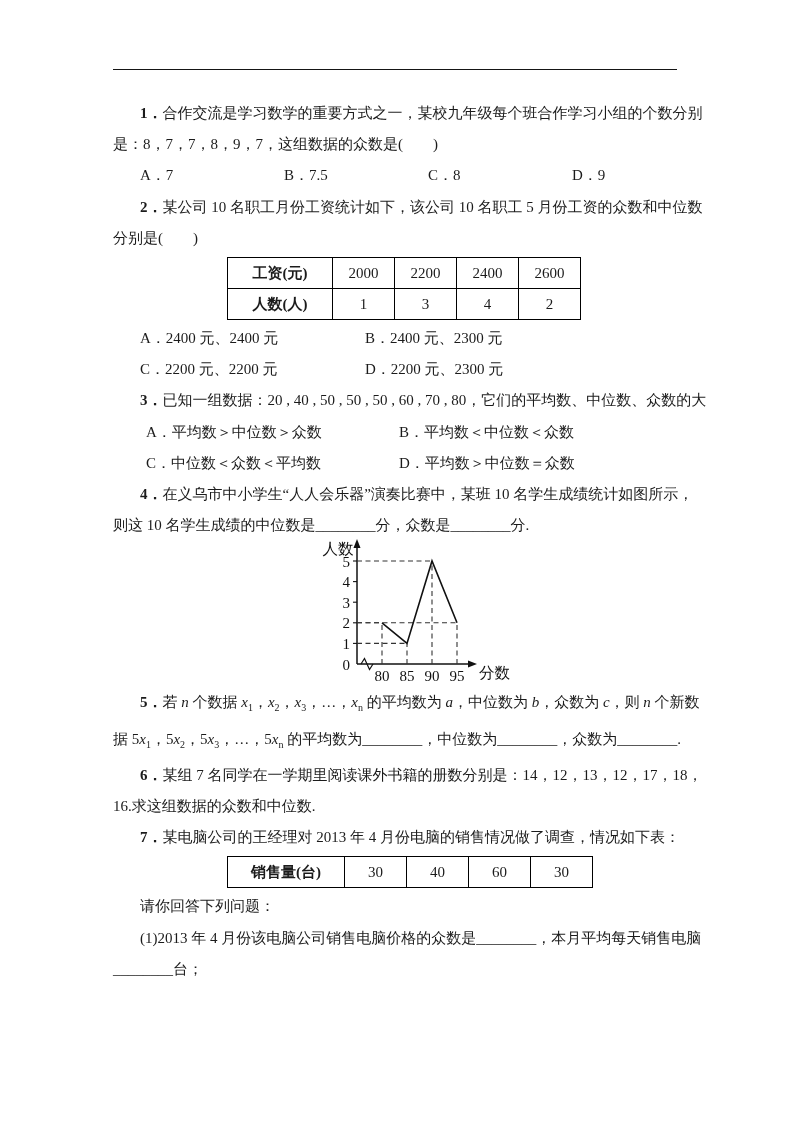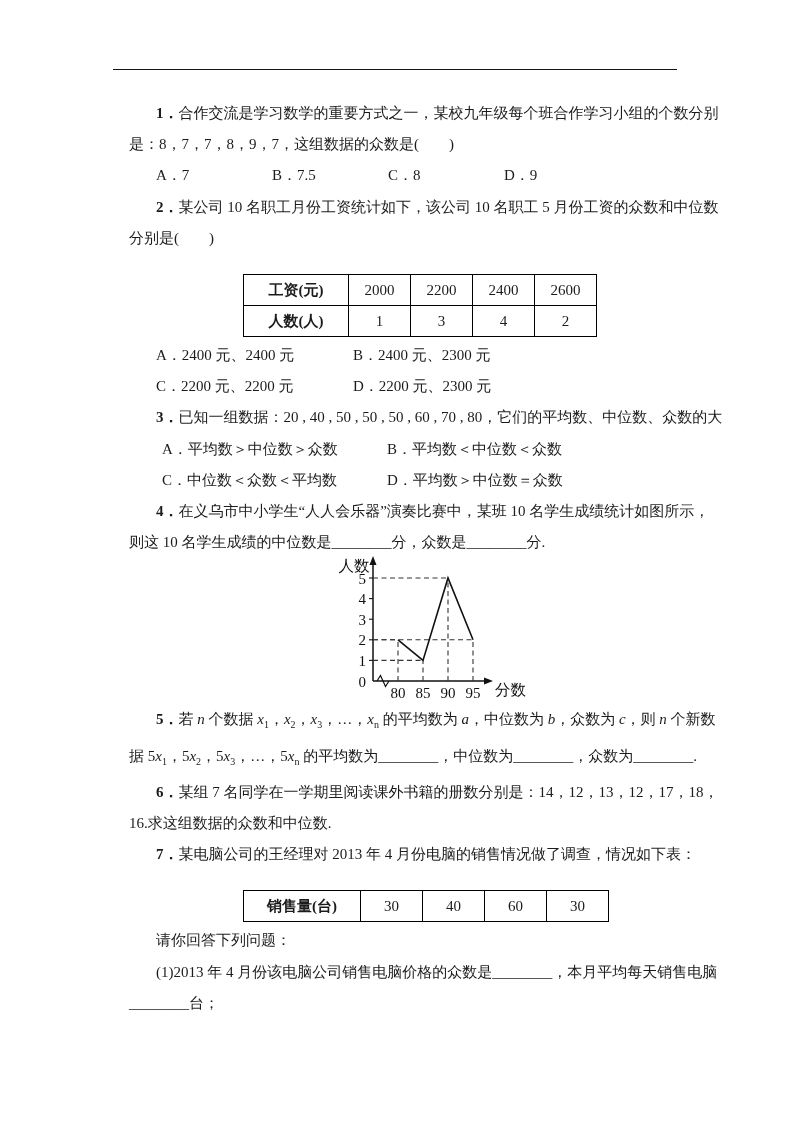--- a/index.html
+++ b/index.html
@@ -9,29 +9,29 @@
     background:#ffffff;
     color:#1b1b1b;
     font-family:"Liberation Serif","DejaVu Serif",serif;
     font-size:15px;
     overflow:hidden;
   }
   .top-rule{
     position:absolute;left:113px;top:69px;width:564px;height:0;
     border-top:1.7px solid #151515;
   }
-  .doc{position:absolute;left:129px;top:98px;width:566px;}
+  .doc{position:absolute;left:113px;top:98px;width:566px;}
   p.line{margin:0;line-height:31.2px;white-space:nowrap;}
   p.ind{text-indent:27px;}
-  .optrow{display:flex;line-height:31.2px;padding-left:27px;white-space:nowrap;}
+  .optrow{display:flex;line-height:31.2px;padding-left:27px;white-space:nowrap;gap:28px;}
   .optrow span{display:block;}
   .q1w{width:116px;}
   .q2w{width:197px;}
   .q3w{width:225px;margin-left:6px;}
-  table.wtable{border-collapse:collapse;margin:20px 0 3px 114px;}
+  table.wtable{border-collapse:collapse;margin:3px 0 3px 114px;}
   table.wtable th,table.wtable td{
     border:1.6px solid #000;height:30px;text-align:center;
     font-size:15px;padding:0 2px;font-weight:normal;
   }
   table.wtable th{font-weight:bold;}
   .t1 th{width:100px;}
   .t1 td{width:57px;}
   .t2{margin-left:108px;}
   .t2 th{width:112px;}
   .t2 td{width:57px;}

